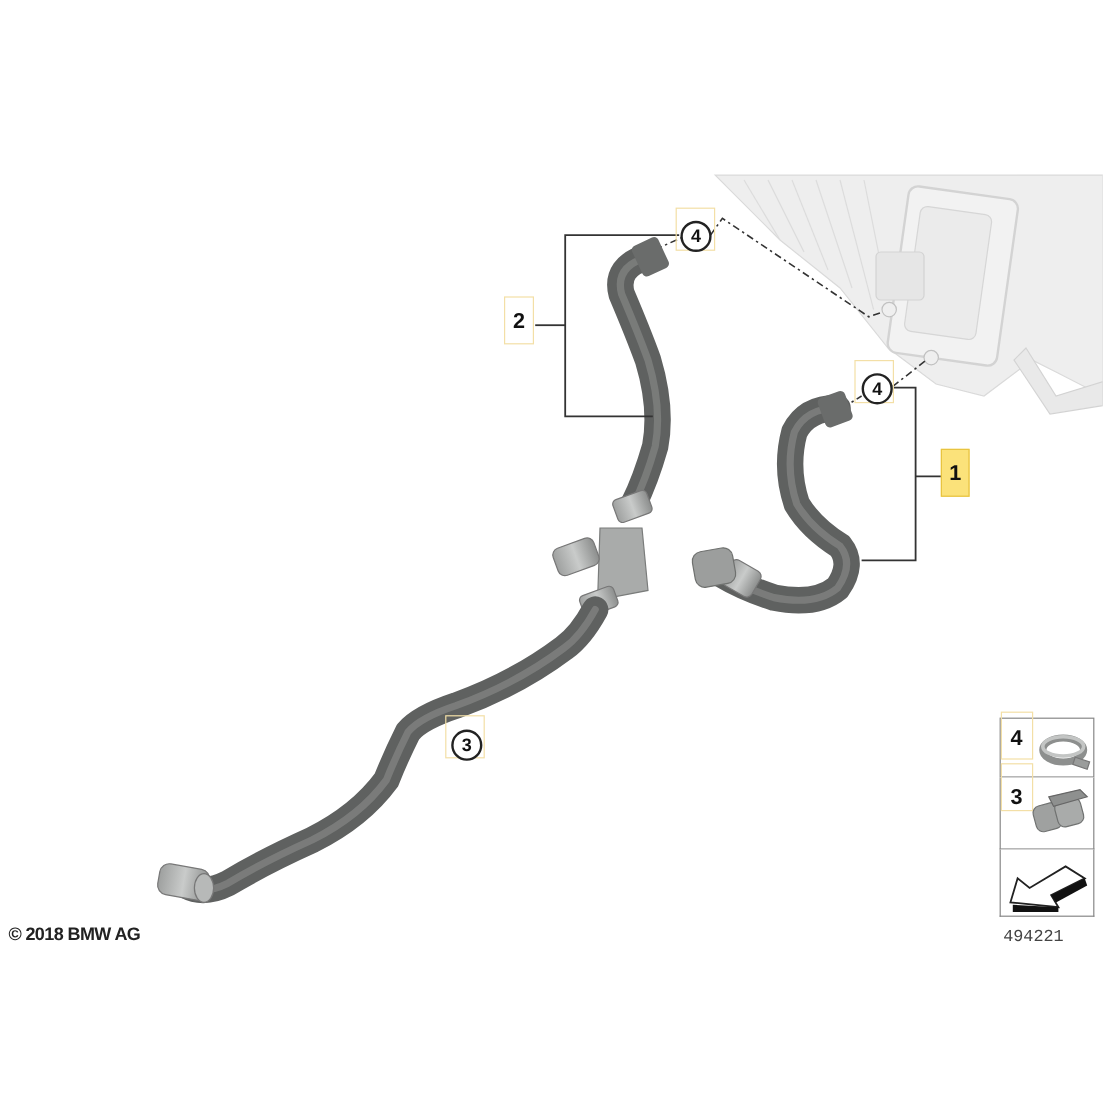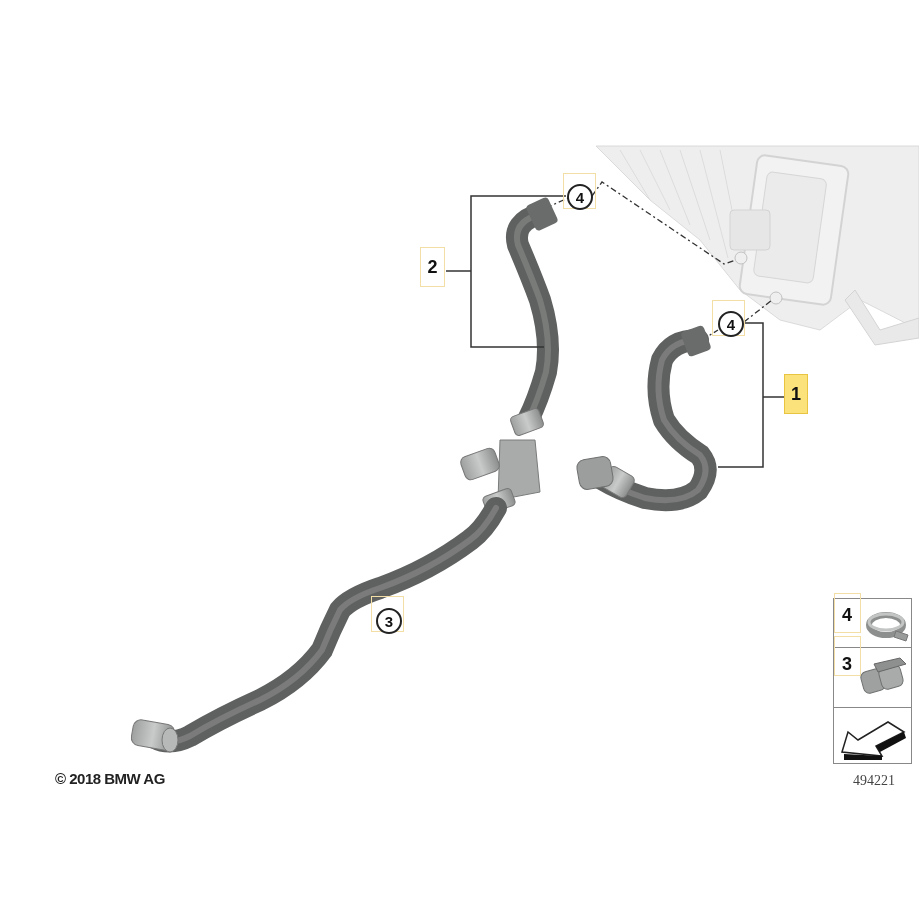--- a/index.html
+++ b/index.html
@@ -2,27 +2,27 @@
 <html><head>
   <meta charset="utf-8">
   <style>
     html, body { margin: 0; padding: 0; background: #ffffff; }
     body { width: 919px; height: 919px; position: relative; overflow: hidden; font-family: "Liberation Sans", sans-serif; }
     #diagram { position: absolute; left: 0; top: 0; width: 919px; height: 919px; }
     .label-box { position: absolute; border: 1px solid #f3dfa6; box-sizing: border-box; display: flex; align-items: center; justify-content: center; font-weight: bold; color: #111; font-family: "Liberation Sans", sans-serif; }
     .label-box.highlight { background: #fbe27a; border-color: #e8c440; }
     .callout { position: absolute; width: 26px; height: 26px; border: 2px solid #222; border-radius: 50%; background: #fff; box-sizing: border-box; display: flex; align-items: center; justify-content: center; font-weight: bold; font-size: 15px; color: #111; font-family: "Liberation Sans", sans-serif; }
     .callout-frame { position: absolute; border: 1px solid #f3dfa6; box-sizing: border-box; }
-    #copyright { position: absolute; left: 7px; top: 770px; font-size: 15px; font-weight: bold; color: #222; letter-spacing: -0.5px; font-family: "Liberation Sans", sans-serif; margin-left: 48px; }
+    #copyright { position: absolute; left: 7px; top: 770px; font-size: 15px; font-weight: bold; color: #222; letter-spacing: -0.5px; font-family: "Liberation Sans", sans-serif; }
     #legend { position: absolute; left: 833px; top: 598px; width: 79px; }
     .legend-cell { position: relative; width: 79px; border: 1px solid #888; box-sizing: border-box; background: #fff; }
     .legend-cell + .legend-cell { border-top: none; }
     .legend-num { position: absolute; left: 8px; top: 6px; font-size: 18px; font-weight: bold; color: #111; font-family: "Liberation Sans", sans-serif; }
     .legend-num-frame { position: absolute; left: 0; top: -6px; width: 27px; height: 40px; border: 1px solid #f3dfa6; box-sizing: border-box; }
-    #diagram-number { position: absolute; left: 836px; top: 773px; width: 76px; text-align: center; font-size: 14px; color: #444; font-family: Liberation Serif, serif; }
+    #diagram-number { position: absolute; left: 836px; top: 773px; width: 76px; text-align: left; font-size: 14px; color: #444; font-family: Liberation Mono, monospace; }
   </style>
 </head>
 <body>
 
 <div id="diagram">
   <svg width="919" height="919" viewBox="0 0 919 919" style="position:absolute;left:0;top:0">
     <defs>
       <linearGradient id="hoseGrad" x1="0" y1="0" x2="1" y2="1">
         <stop offset="0" stop-color="#858786"></stop>
         <stop offset="0.5" stop-color="#6e706f"></stop>

